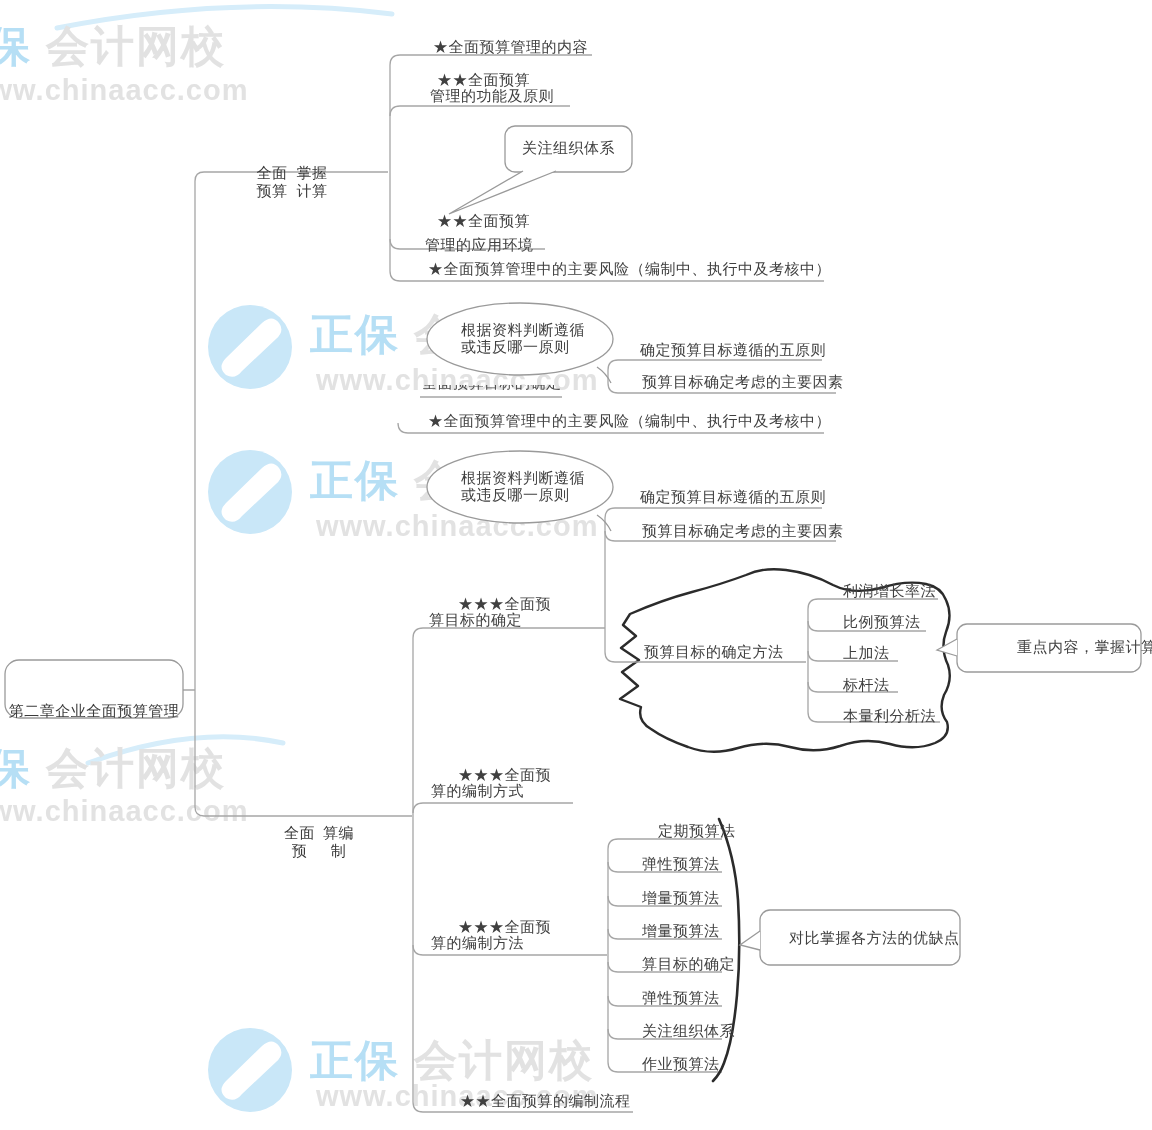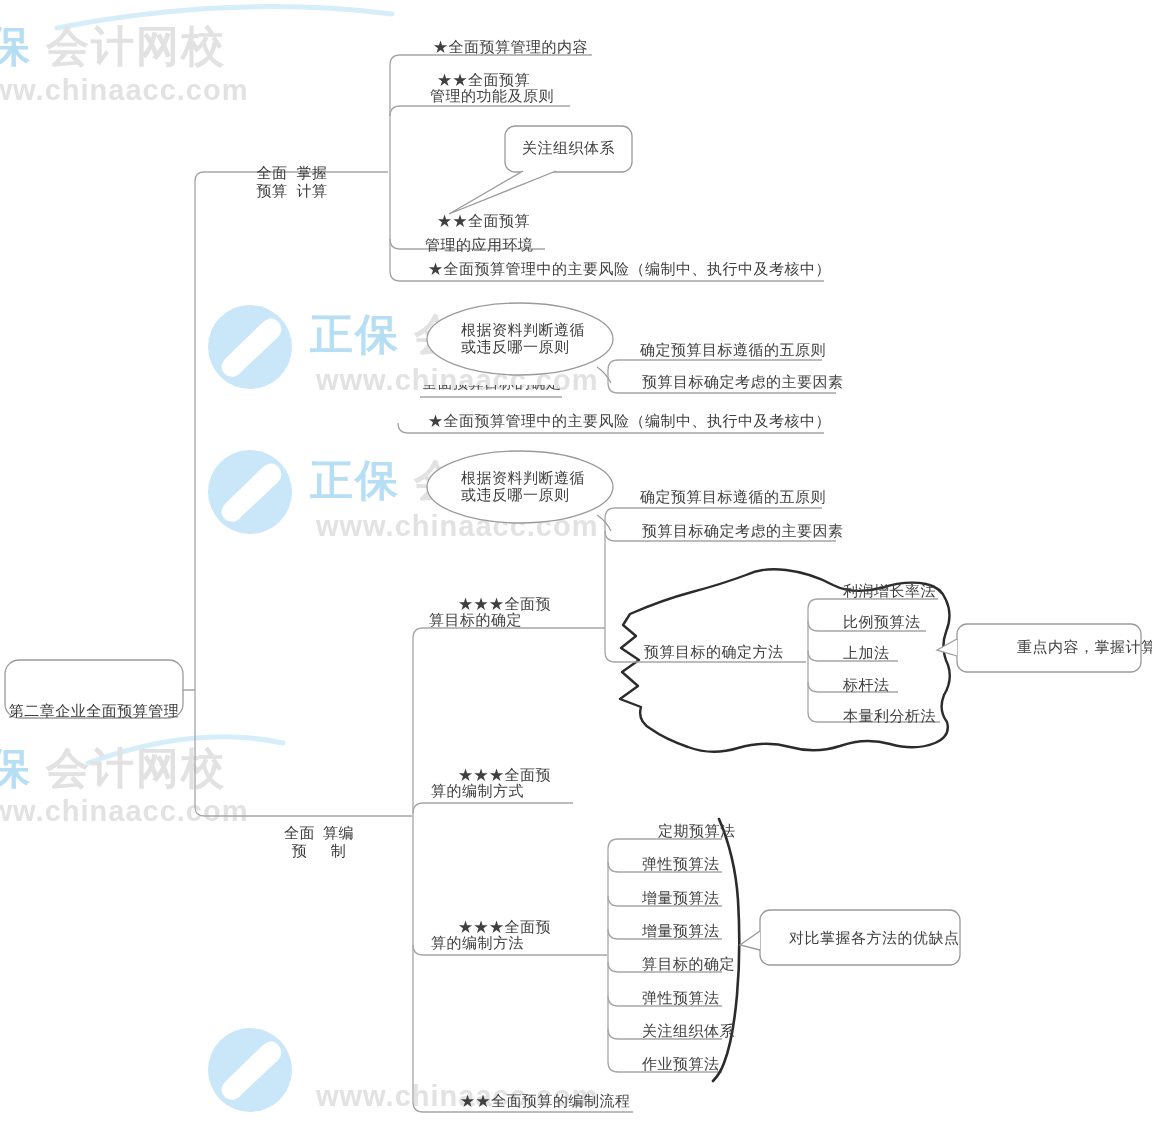--- a/index.html
+++ b/index.html
@@ -49,20 +49,21 @@
 
   <div class="wm wm-brand" style="left:310px;top:306px"><span class="wm-blue">正保</span> <span class="wm-gray">会计网校</span></div>
   <div class="wm wm-url" style="left:316px;top:364px">www.chinaacc.com</div>
 
   <div class="wm wm-brand" style="left:310px;top:452px"><span class="wm-blue">正保</span> <span class="wm-gray">会计网校</span></div>
   <div class="wm wm-url" style="left:316px;top:510px">www.chinaacc.com</div>
 
   <div class="wm wm-brand" style="left:-58px;top:740px"><span class="wm-blue">正保</span> <span class="wm-gray">会计网校</span></div>
   <div class="wm wm-url" style="left:-34px;top:795px">www.chinaacc.com</div>
 
+  <div class="wm wm-brand" style="left:310px;top:1032px"><span class="wm-blue">正保</span> <span class="wm-gray">会计网校</span></div>
   <div class="wm wm-url" style="left:316px;top:1080px">www.chinaacc.com</div>
 
   <svg class="layer" width="1152" height="1130" style="z-index:10">
 
     <path d="M630,614 Q662,600 692,592 Q722,584 746,575 Q763,567 786,570 Q811,573 833,585 Q853,595 881,588 Q906,580 926,584 Q941,587 946,600 Q953,615 946,632 Q940,648 948,665 Q953,680 944,695 Q938,710 947,722 Q951,736 935,743 Q915,751 890,744 Q865,737 840,746 Q815,754 790,747 Q765,740 738,748 Q712,756 688,747 Q665,739 651,729 Q637,721 641,707 L620,699 L638,686 L622,672 L639,660 L621,648 L636,636 L623,625 Z" fill="#fff" stroke="#2b2b2b" stroke-width="2.4" stroke-linejoin="round"></path>
 
     <g fill="none" stroke="#a6a6a6" stroke-width="1.3">
 
       <path d="M183,690 H195 M195,690 V181 Q195,172 204,172 H388 M195,690 V807 Q195,816 204,816 H412"></path>
 

